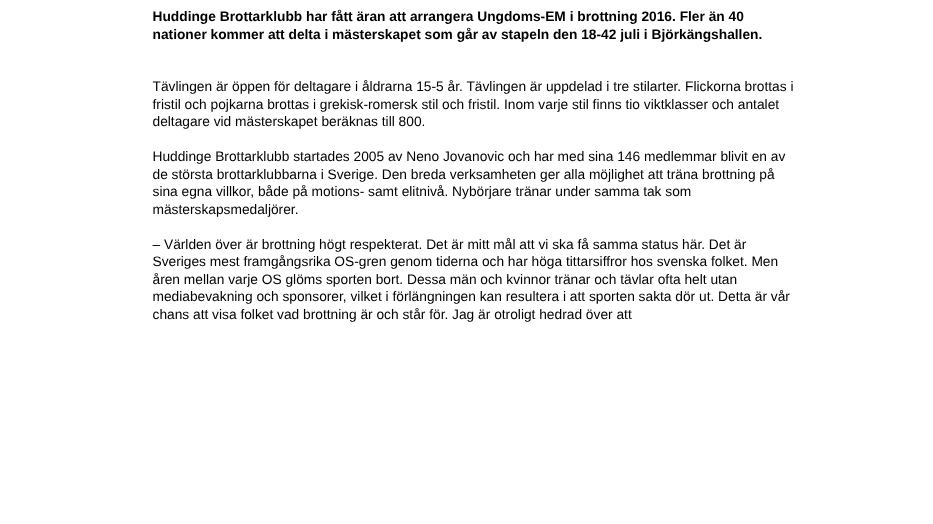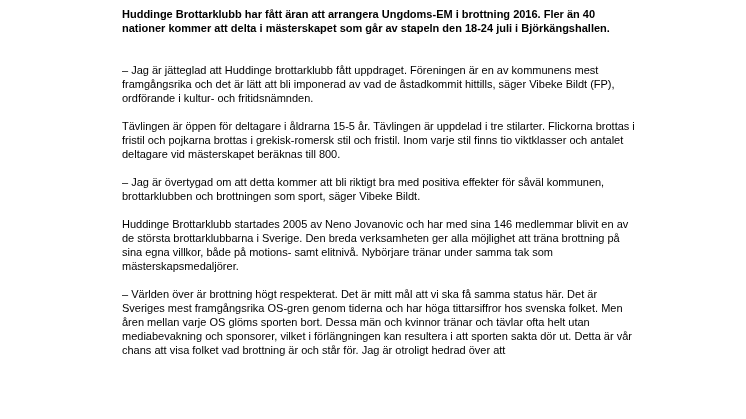--- a/index.html
+++ b/index.html
@@ -31,20 +31,18 @@
   }
   .para {
     margin: 0 0 14px 0;
   }
 </style>
 </head>
 <body>
 
 <div class="page">
   <div class="content">
-    <p class="lead">Huddinge Brottarklubb har fått äran att arrangera Ungdoms-EM i brottning 2016. Fler än 40 nationer kommer att delta i mästerskapet som går av stapeln den 18-24 juli i Björkängshallen.</p>
-    <p class="para">– Jag är jätteglad att Huddinge brottarklubb fått uppdraget. Föreningen är en av kommunens mest framgångsrika och det är lätt att bli imponerad av vad de åstadkommit hittills, säger Vibeke Bildt (FP), ordförande i kultur- och fritidsnämnden.</p>
+    <p class="lead">Huddinge Brottarklubb har fått äran att arrangera Ungdoms-EM i brottning 2016. Fler än 40 nationer kommer att delta i mästerskapet som går av stapeln den 18-42 juli i Björkängshallen.</p>
     <p class="para">Tävlingen är öppen för deltagare i åldrarna 15-5 år. Tävlingen är uppdelad i tre stilarter. Flickorna brottas i fristil och pojkarna brottas i grekisk-romersk stil och fristil. Inom varje stil finns tio viktklasser och antalet deltagare vid mästerskapet beräknas till 800.</p>
-    <p class="para">– Jag är övertygad om att detta kommer att bli riktigt bra med positiva effekter för såväl kommunen, brottarklubben och brottningen som sport, säger Vibeke Bildt.</p>
     <p class="para">Huddinge Brottarklubb startades 2005 av Neno Jovanovic och har med sina 146 medlemmar blivit en av de största brottarklubbarna i Sverige. Den breda verksamheten ger alla möjlighet att träna brottning på sina egna villkor, både på motions- samt elitnivå. Nybörjare tränar under samma tak som mästerskapsmedaljörer.</p>
     <p class="para">– Världen över är brottning högt respekterat. Det är mitt mål att vi ska få samma status här.  Det är Sveriges mest framgångsrika OS-gren genom tiderna och har höga tittarsiffror hos svenska folket. Men åren mellan varje OS glöms sporten bort. Dessa män och kvinnor tränar och tävlar ofta helt utan mediabevakning och sponsorer, vilket i förlängningen kan resultera i att sporten sakta dör ut. Detta är vår chans att visa folket vad brottning är och står för. Jag är otroligt hedrad över att</p>
   </div>
 </div>
 
 </body></html>

